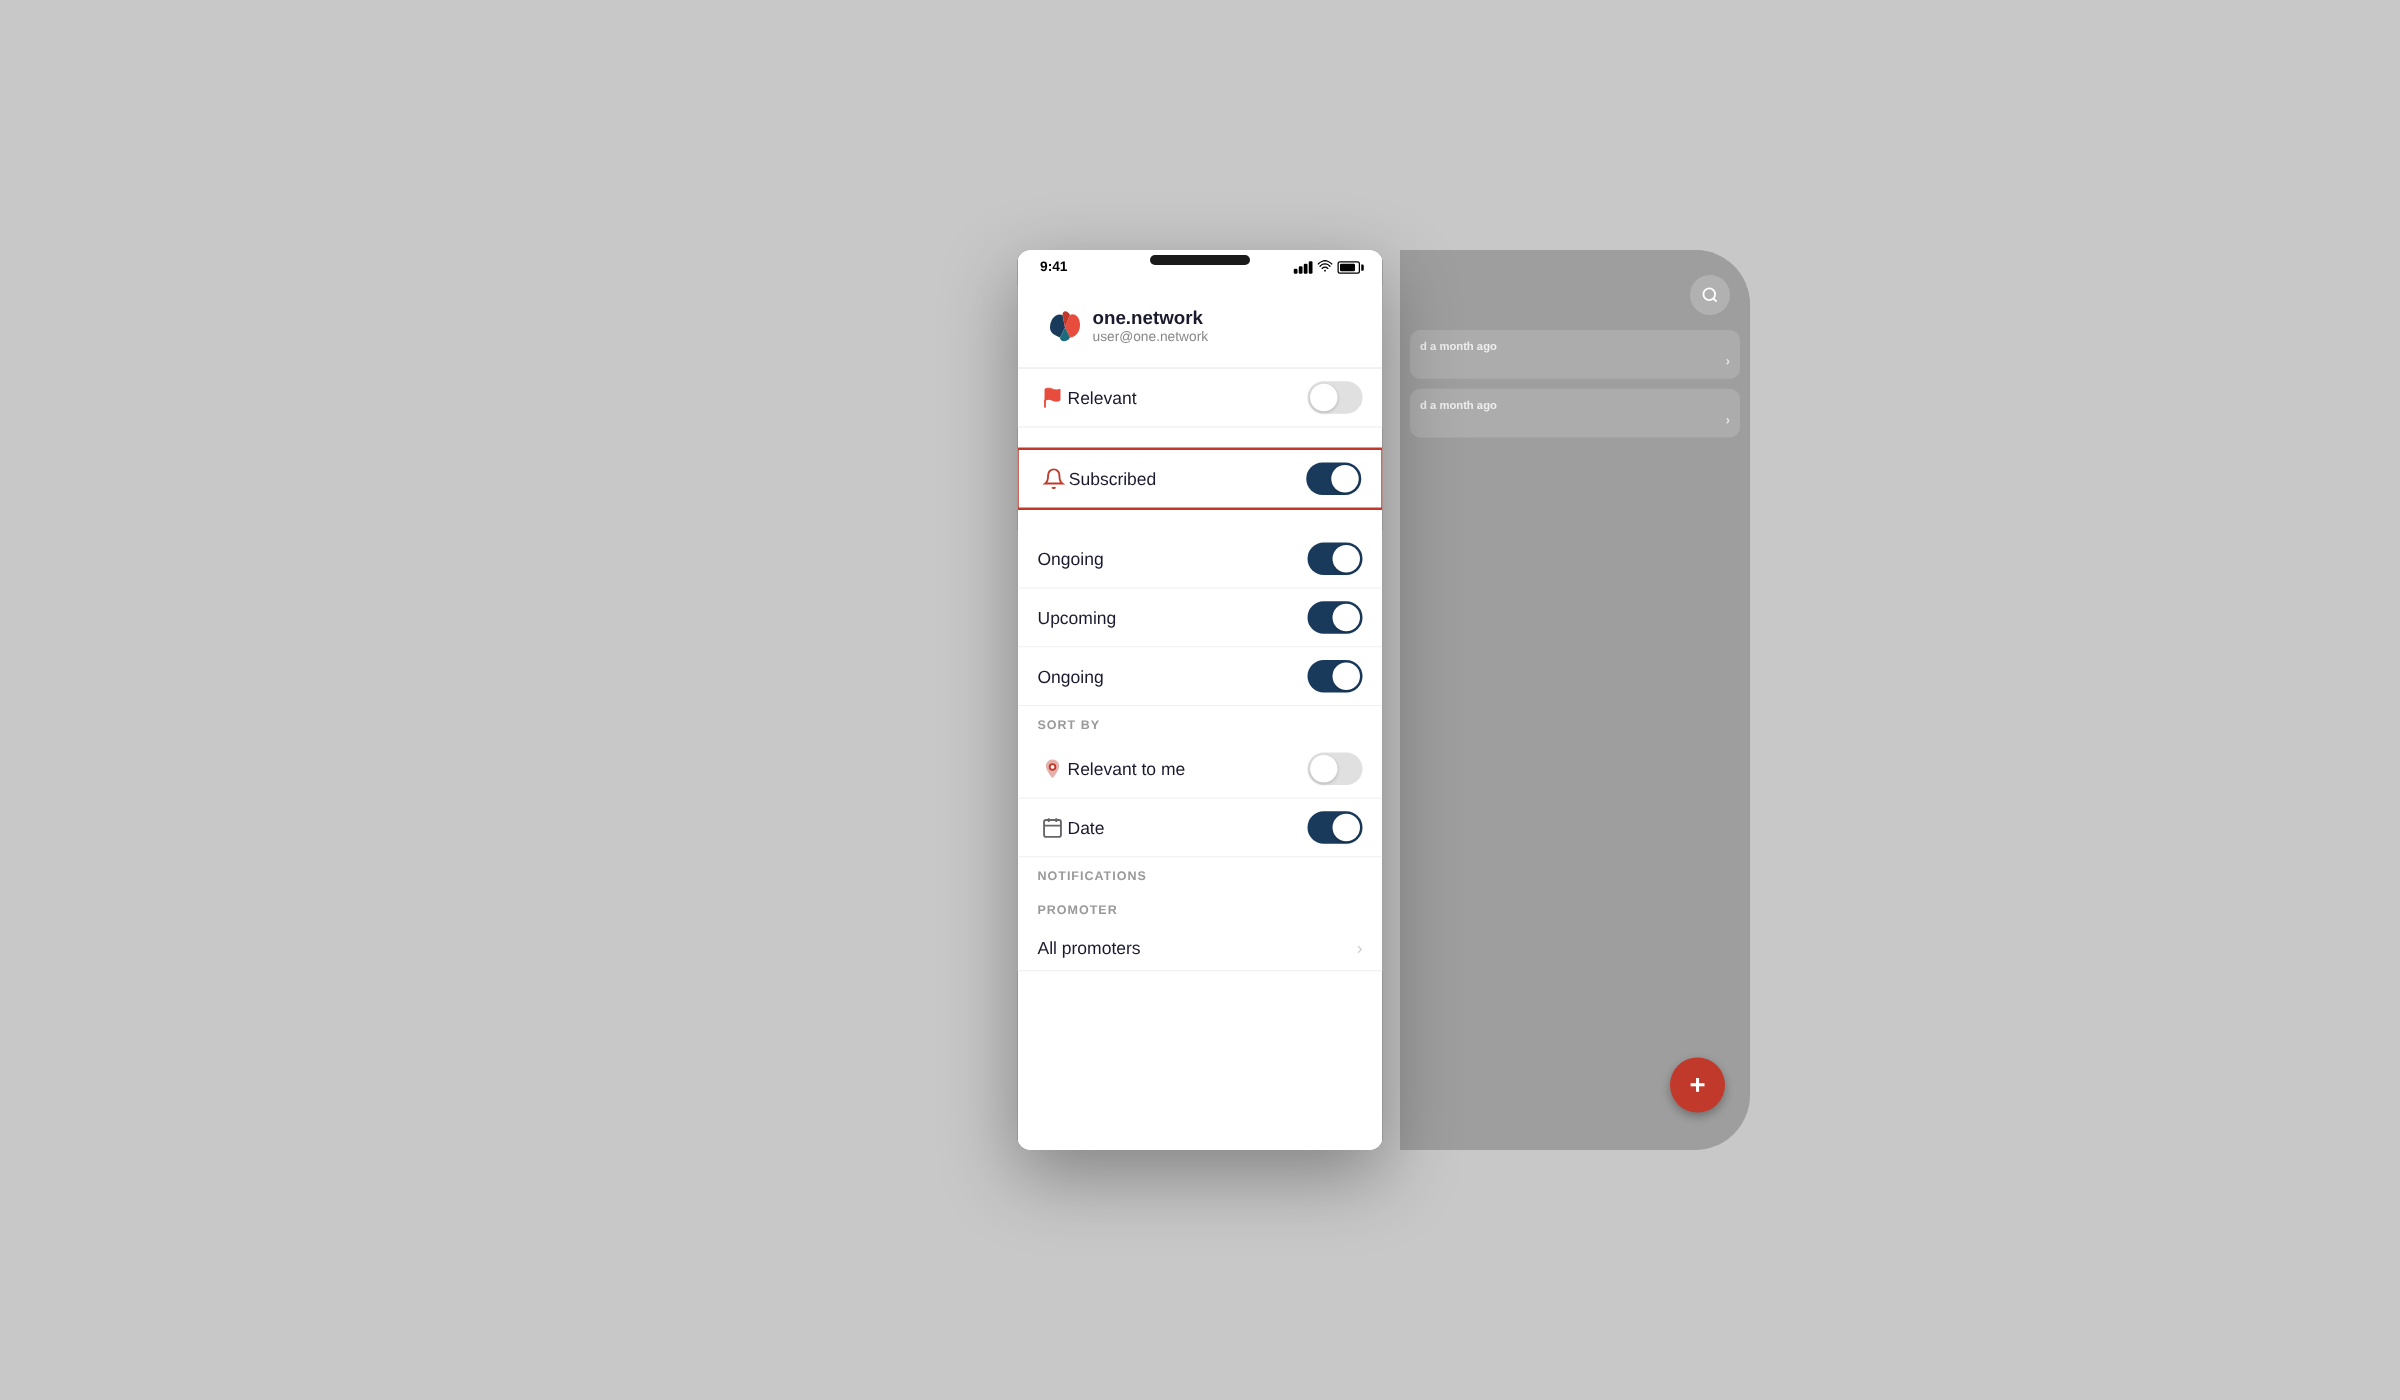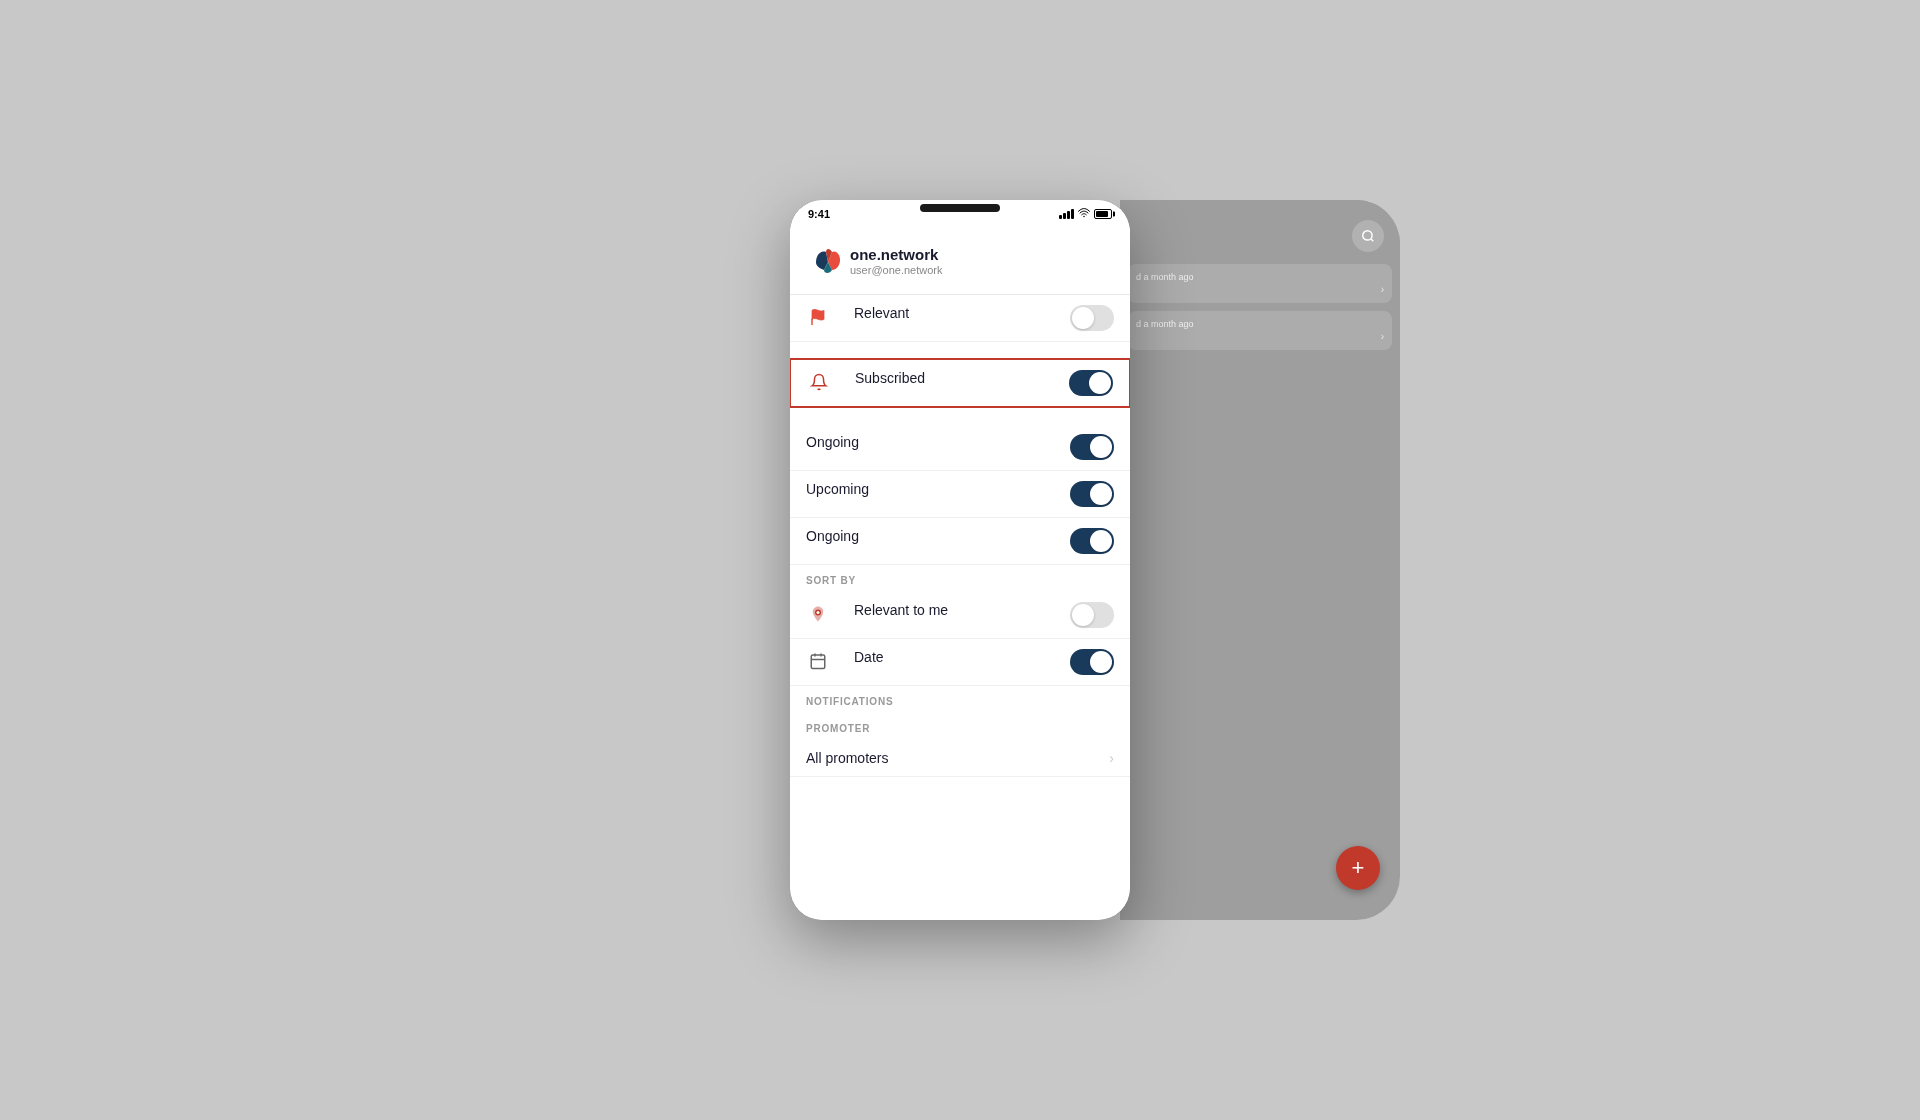--- a/index.html
+++ b/index.html
@@ -8,24 +8,24 @@
       background: #c8c8c8;
       width: 1920px;
       height: 1120px;
       display: flex;
       align-items: center;
       justify-content: center;
       font-family: -apple-system, BlinkMacSystemFont, 'Helvetica Neue', sans-serif;
     }
 
     .phone-outer {
-      width: 340px;
+      width: 292px;
       height: 720px;
       background: #000000;
-      border-radius: 32px;
+      border-radius: 10px;
       box-shadow: 0 20px 60px rgba(0,0,0,0.35), inset 0 0 0 2px #d0d0d0;
       position: relative;
       overflow: hidden;
     }
 
     .phone-notch-bar {
       background: #fff;
       height: 28px;
       display: flex;
       align-items: center;
@@ -154,24 +154,25 @@
       font-size: 10px;
       font-weight: 600;
       color: #999;
       letter-spacing: 0.8px;
       background: #fff;
     }
 
     
     .settings-row {
       display: flex;
+      align-items: center;
       padding: 10px 16px;
       background: #fff;
       border-bottom: 1px solid #f0f0f0;
-      gap: 24px;
+      gap: 0;
     }
 
     .settings-row.highlighted {
       border: 2.5px solid #c0392b;
       margin: 16px -1px;
       z-index: 2;
       position: relative;
     }
 
     .row-icon {
@@ -316,21 +317,21 @@
     .calendar-icon-wrap {
       color: #666;
       font-size: 14px;
     }
   </style>
 </head>
 <body>
 
 <div style="position:relative; width:880px; height:720px; display:flex; align-items:center; justify-content:center;">
 
-  <div class="bg-panel" style="position:absolute; right:0; top:0; width:280px; height:100%; background:#9e9e9e; border-radius:0 44px 44px 0; overflow:hidden;">
+  <div class="bg-panel" style="position:absolute; right:0; top:0; width:280px; height:100%; background:#9e9e9e; border-radius:0 44px 44px 0; overflow:hidden;font-weight:bold;">
     <div class="bg-header" style="padding:20px 16px 8px; display:flex; justify-content:flex-end;">
       <div class="search-circle">
         <svg width="14" height="14" viewBox="0 0 24 24" fill="none" stroke="white" stroke-width="2.5">
           <circle cx="11" cy="11" r="8"></circle>
           <line x1="21" y1="21" x2="16.65" y2="16.65"></line>
         </svg>
       </div>
     </div>
     <div class="bg-card">
       <div class="bg-card-text">d a month ago</div>

